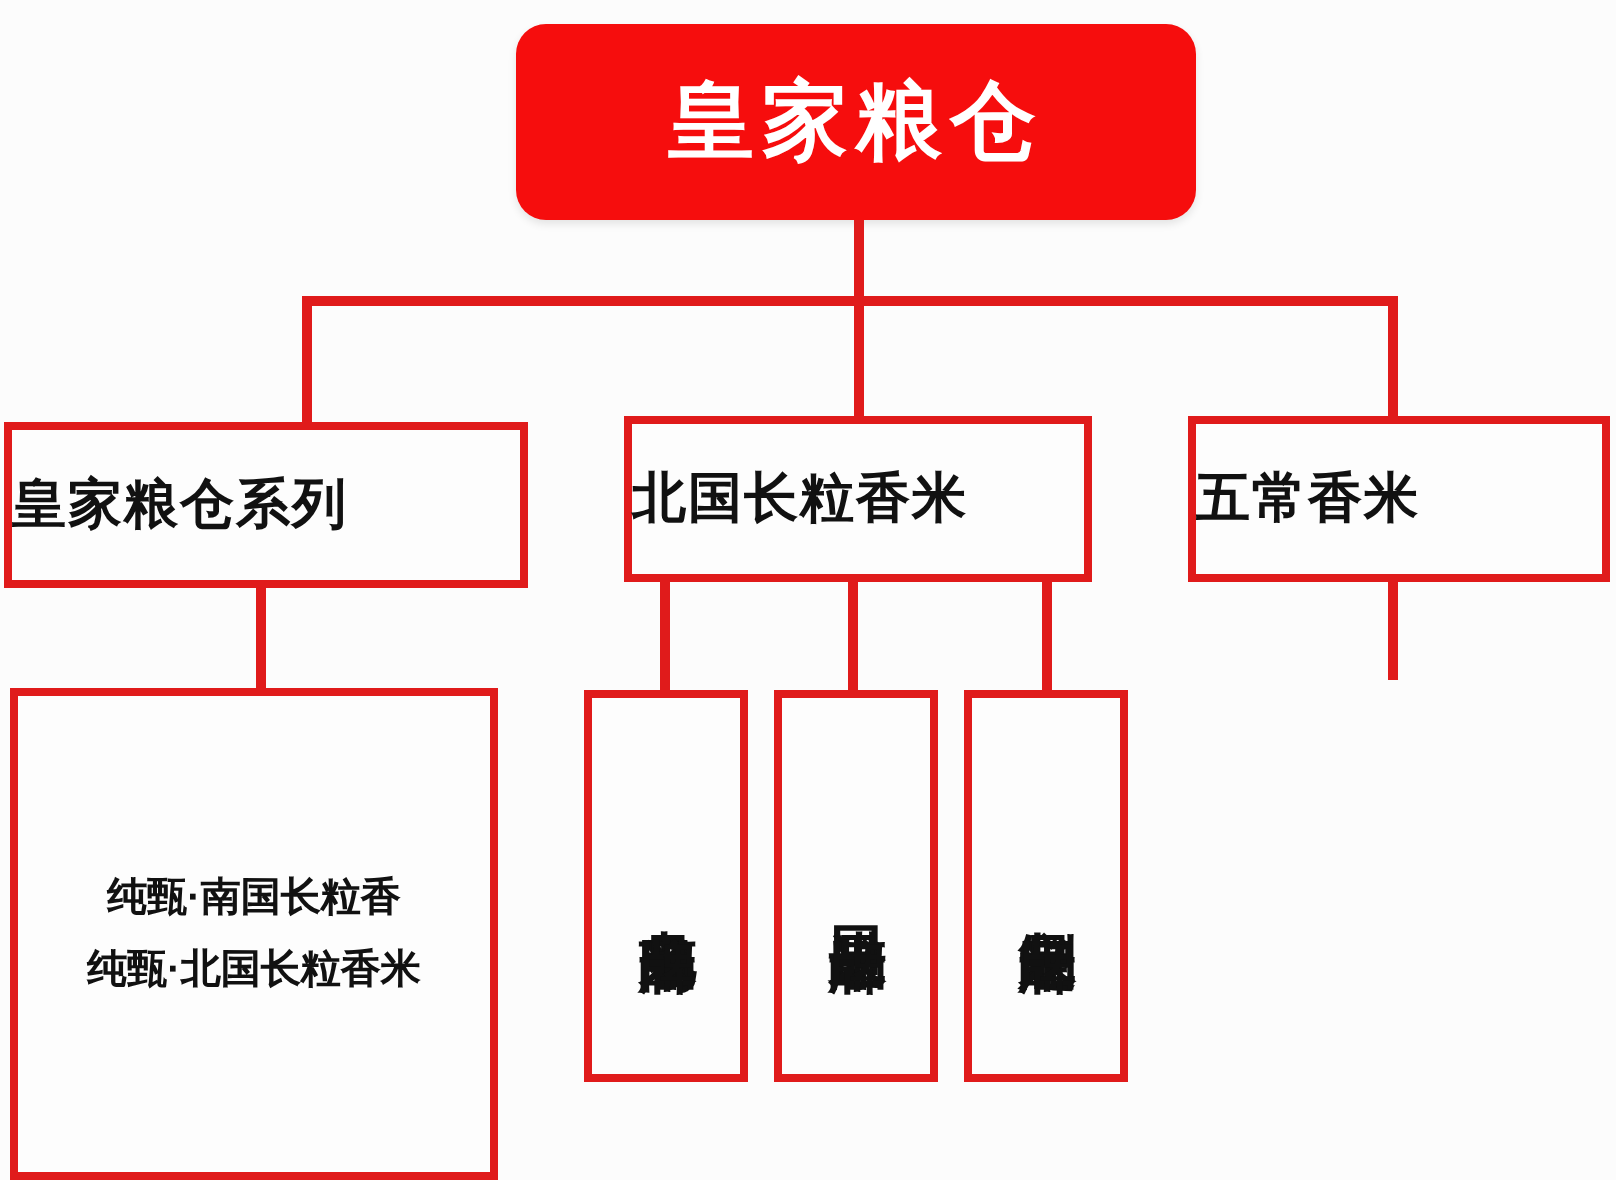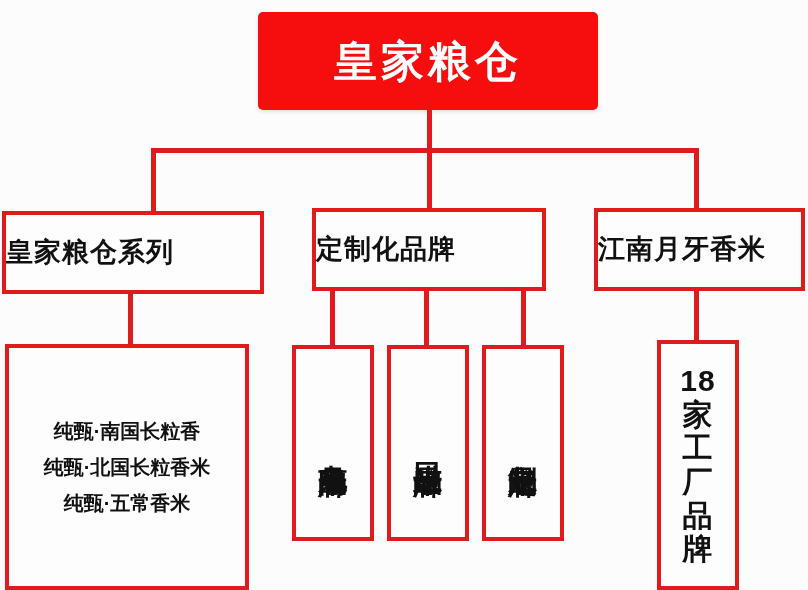--- a/index.html
+++ b/index.html
@@ -26,21 +26,21 @@
   }
 
   
   .root-node {
     position: absolute;
     left: 258px;
     top: 12px;
     width: 340px;
     height: 98px;
     background: #f60d0d;
-    border-radius: 5px;
+    border-radius: 15px;
     box-shadow: 0 2px 4px rgba(0,0,0,.10);
     display: flex;
     align-items: center;
     justify-content: center;
   }
   .root-node .label {
     color: #ffffff;
     font-size: 43px;
     font-weight: bold;
     letter-spacing: 4px;
@@ -129,55 +129,46 @@
   <div class="conn" style="left:151px; top:148px; width:548px; height:5px;"></div>
   <div class="conn" style="left:151px; top:148px; width:5px; height:64px;"></div>
   <div class="conn" style="left:427px; top:148px; width:5px; height:61px;"></div>
   <div class="conn" style="left:694px; top:148px; width:5px; height:61px;"></div>
 
   <div class="l2-node" style="left:2px; top:211px; width:262px; height:83px;">
     <span class="label">皇家粮仓系列</span>
   </div>
 
   <div class="l2-node" style="left:312px; top:208px; width:234px; height:83px;">
-    <span class="label">定制化品牌</span>
+    <span class="label">北国长粒香米</span>
   </div>
 
   <div class="l2-node" style="left:594px; top:208px; width:211px; height:83px;">
-    <span class="label">江南月牙香米</span>
+    <span class="label">五常香米</span>
   </div>
 
   <div class="conn" style="left:128px; top:293px; width:5px; height:52px;"></div>
 
   <div class="conn" style="left:330px; top:290px; width:5px; height:55px;"></div>
   <div class="conn" style="left:424px; top:290px; width:5px; height:55px;"></div>
   <div class="conn" style="left:521px; top:290px; width:5px; height:55px;"></div>
 
   <div class="conn" style="left:694px; top:290px; width:5px; height:50px;"></div>
 
   <div class="leaf-list" style="left:5px; top:344px; width:244px; height:246px;">
     <span class="item">纯甄·南国长粒香</span>
     <span class="item">纯甄·北国长粒香米</span>
-    <span class="item">纯甄·五常香米</span>
   </div>
 
   <div class="leaf-vert" style="left:292px; top:345px; width:82px; height:196px;">
     <span class="vlabel">电商米品牌</span>
   </div>
 
   <div class="leaf-vert" style="left:387px; top:345px; width:82px; height:196px;">
     <span class="vlabel">进口米品牌</span>
   </div>
 
   <div class="leaf-vert" style="left:482px; top:345px; width:82px; height:196px;">
     <span class="vlabel">定制米品牌</span>
   </div>
 
-  <div class="leaf-vert stacked" style="left:657px; top:340px; width:82px; height:250px;">
-    <span class="vlabel">18
-家
-工
-厂
-品
-牌</span>
-  </div>
 
 </div>
 
 </body></html>

